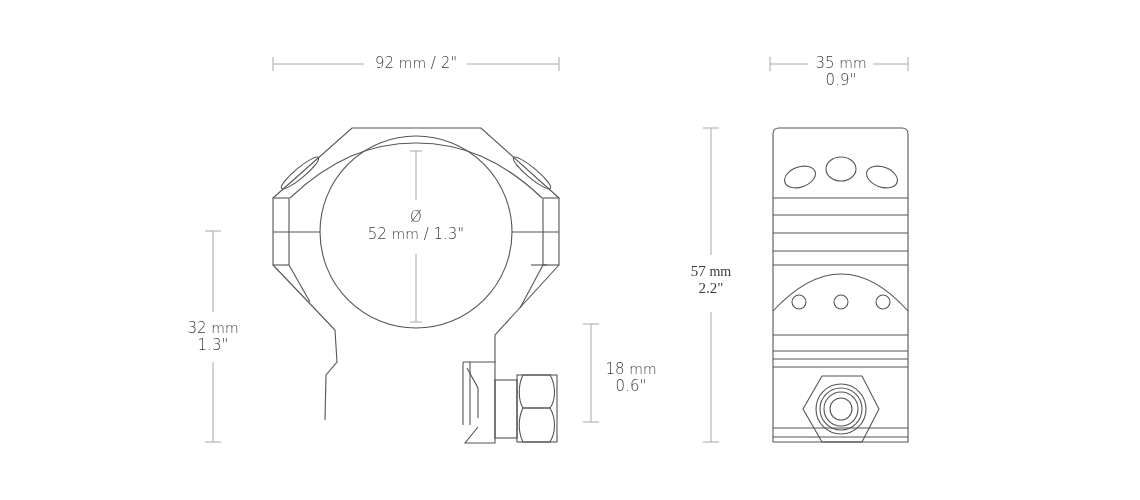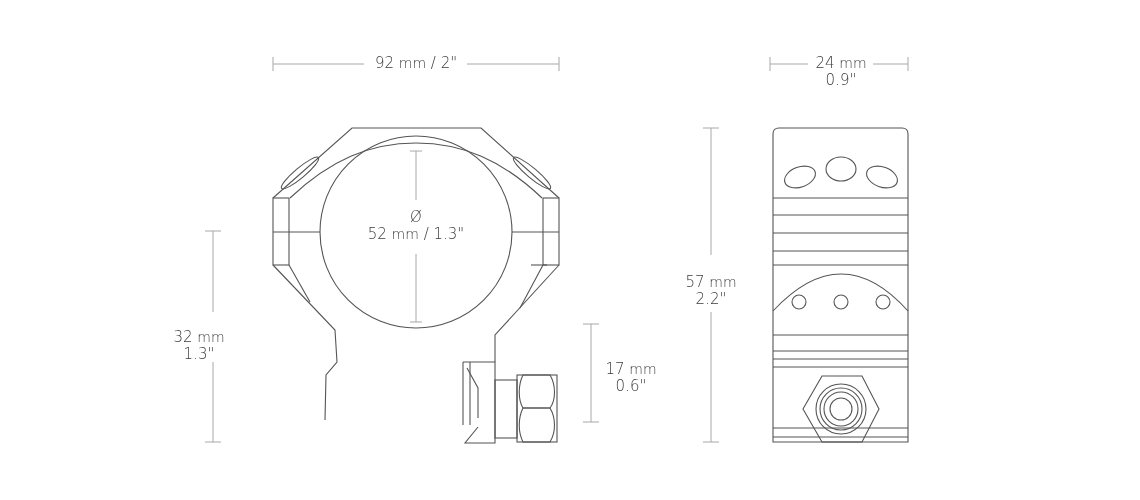--- a/index.html
+++ b/index.html
@@ -126,31 +126,31 @@
 
 <div class="lbl" style="left:356px; top:209px; width:120px;">
   <div>Ø</div>
   <div>
     <span>52</span>
     <span class="u">mm</span>
     / <span>1.3"</span>
   </div>
 </div>
 
-<div class="lbl" style="left:164px; top:320px; width:70px;margin-top:9px;">
+<div class="lbl" style="left:178px; top:320px; width:70px;">
   <div><span>32</span> <span class="u">mm</span></div>
   <div>1.3"</div>
 </div>
 
 <div class="lbl" style="left:596px; top:361px; width:70px;">
-  <div><span>17</span> <span class="u">mm</span></div>
+  <div><span>18</span> <span class="u">mm</span></div>
   <div>0.6"</div>
 </div>
 
 <div class="lbl" style="left:806px; top:55px; width:70px;">
-  <div><span>24</span> <span class="u">mm</span></div>
+  <div><span>35</span> <span class="u">mm</span></div>
   <div>0.9"</div>
 </div>
 
-<div class="lbl" style="left:676px; top:274px; width:70px;">
+<div class="lbl" style="left:676px; top:263px; width:70px;font-family:Liberation Serif, serif;">
   <div><span>57</span> <span class="u">mm</span></div>
   <div>2.2"</div>
 </div>
 
 </body></html>

